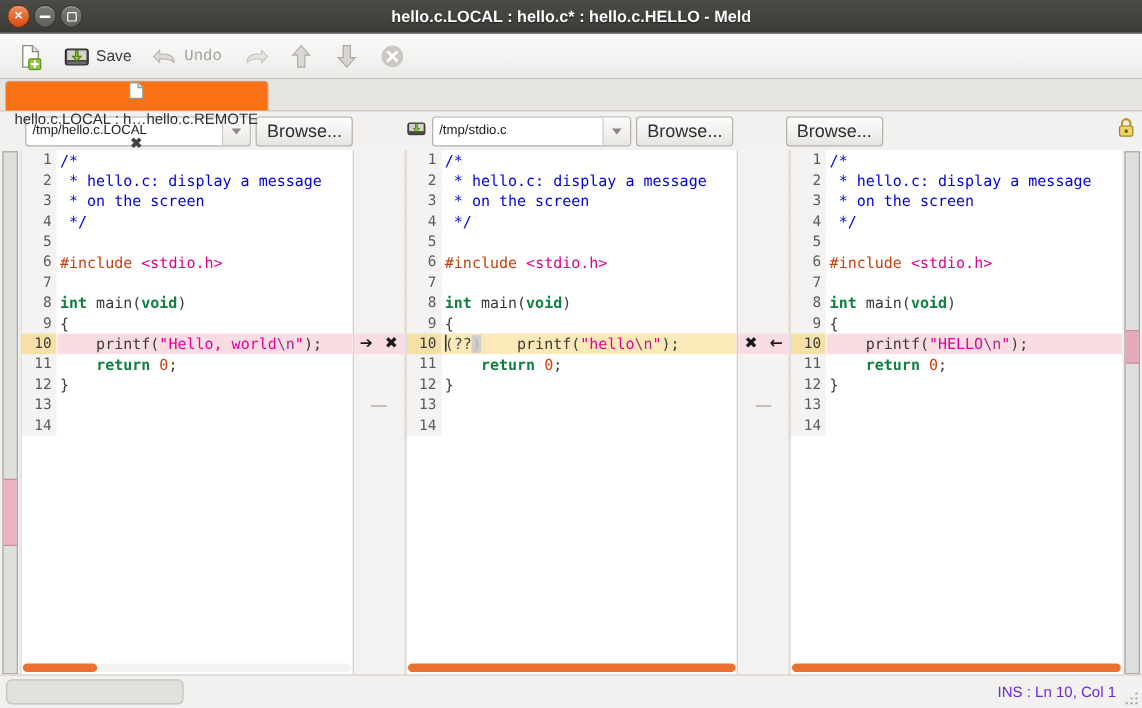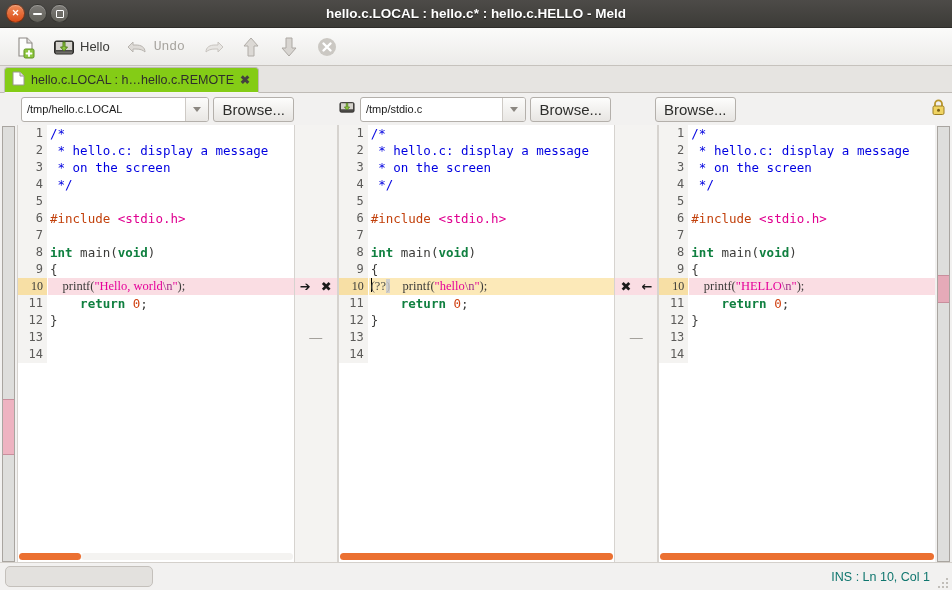--- a/index.html
+++ b/index.html
@@ -67,25 +67,25 @@
   
   .tabstrip {
     height: 27px; flex: 0 0 27px;
     background: #e6e4e1;
     border-bottom: 1px solid #bfbbb6;
     display: flex; align-items: flex-end; padding-left: 4px;
   }
   .tab {
     height: 26px; display: flex; align-items: center; gap: 6px;
     padding: 0 8px 0 7px;
-    background: #84cc16;
+    background: #f97316;
     border: 1px solid #bfbbb6; border-bottom: 1px solid #f6f5f4;
     border-radius: 4px 4px 0 0;
     font-size: 12.5px; color: #2e2e2c;
-    position: relative; top: 1px;
+    position: relative; top: 1px; flex-direction: column;
   }
   .tab-close { font-size: 12px; color: #44423f; font-weight: bold; }
 
   
   .pathrow {
     height: 32px; flex: 0 0 32px;
     background: #f2f1f0;
     display: flex; align-items: center;
     padding: 0 4px;
   }
@@ -170,21 +170,21 @@
   .gut {
     width: 30px; flex: 0 0 30px;
     background: #f4f3f1;
     color: #5c5b59;
     text-align: right; padding-right: 4px;
     font-size: 12px; line-height: 17px;
     border-right: 1px solid #ffffff;
   }
   .crow.conf .gut { background: #f7dfa5; color: #3b3b39; }
   .ctext { flex: 1 1 auto; padding-left: 2px; overflow: hidden; }
-  .crow.conf { background: #fadde3; font-family: Liberation Serif, serif; }
+  .crow.conf { background: #fadde3; }
   .crow.conf.amber .ctext { background: #fce9b8; }
   .crow.conf.amber { background: #fadde3; }
 
   
   .c-com  { color: #0000e0; }
   .c-pre  { color: #c2410c; }
   .c-inc  { color: #e00090; }
   .c-kw   { color: #108040; font-weight: bold; }
   .c-fn   { color: #3b3b39; }
   .c-str  { color: #e5009a; }
@@ -239,21 +239,21 @@
     border-top: 1px solid #d4d0cb;
     display: flex; align-items: center;
     position: relative;
   }
   .status-ghost {
     width: 148px; height: 21px; margin-left: 5px;
     background: #e3e1de; border: 1px solid #c4c0bb; border-radius: 5px;
   }
   .status-text {
     margin-left: auto; margin-right: 22px;
-    font-size: 12.5px; color: #0f766e;
+    font-size: 12.5px; color: #6d28d9;
   }
   .grip {
     position: absolute; right: 3px; bottom: 3px;
     width: 12px; height: 12px;
   }
 </style>
 </head>
 <body>
 
 <div id="app">
@@ -287,21 +287,21 @@
 
     <div class="tbtn">
       <span class="ico">
         <svg width="24" height="24" viewBox="0 0 24 24">
           <rect x="2.5" y="6" width="19" height="13" rx="2" fill="#4b4a47" stroke="#2b2a27" stroke-width="1"></rect>
           <rect x="4" y="7" width="16" height="8" fill="#d6d3cd"></rect>
           <path d="M11 7 v5 h-2.5 l3.5 4 3.5-4 h-2.5 v-5 z" fill="#8ec63f" stroke="#4e7d18" stroke-width="1"></path>
           <rect x="4" y="16.5" width="16" height="2" fill="#6e6c68"></rect>
         </svg>
       </span>
-      <span class="lbl">Hello</span>
+      <span class="lbl">Save</span>
     </div>
 
     <div class="tbtn disabled">
       <span class="ico">
         <svg width="24" height="24" viewBox="0 0 24 24">
           <path d="M19 17 c0-5-4-7-9-7 h-3 l0-3 -5 5 5 5 0-3 h3 c4 0 7 1 9 3 z" fill="#dedbd7" stroke="#b8b4af" stroke-width="1"></path>
         </svg>
       </span>
       <span class="lbl">Undo</span>
     </div>

